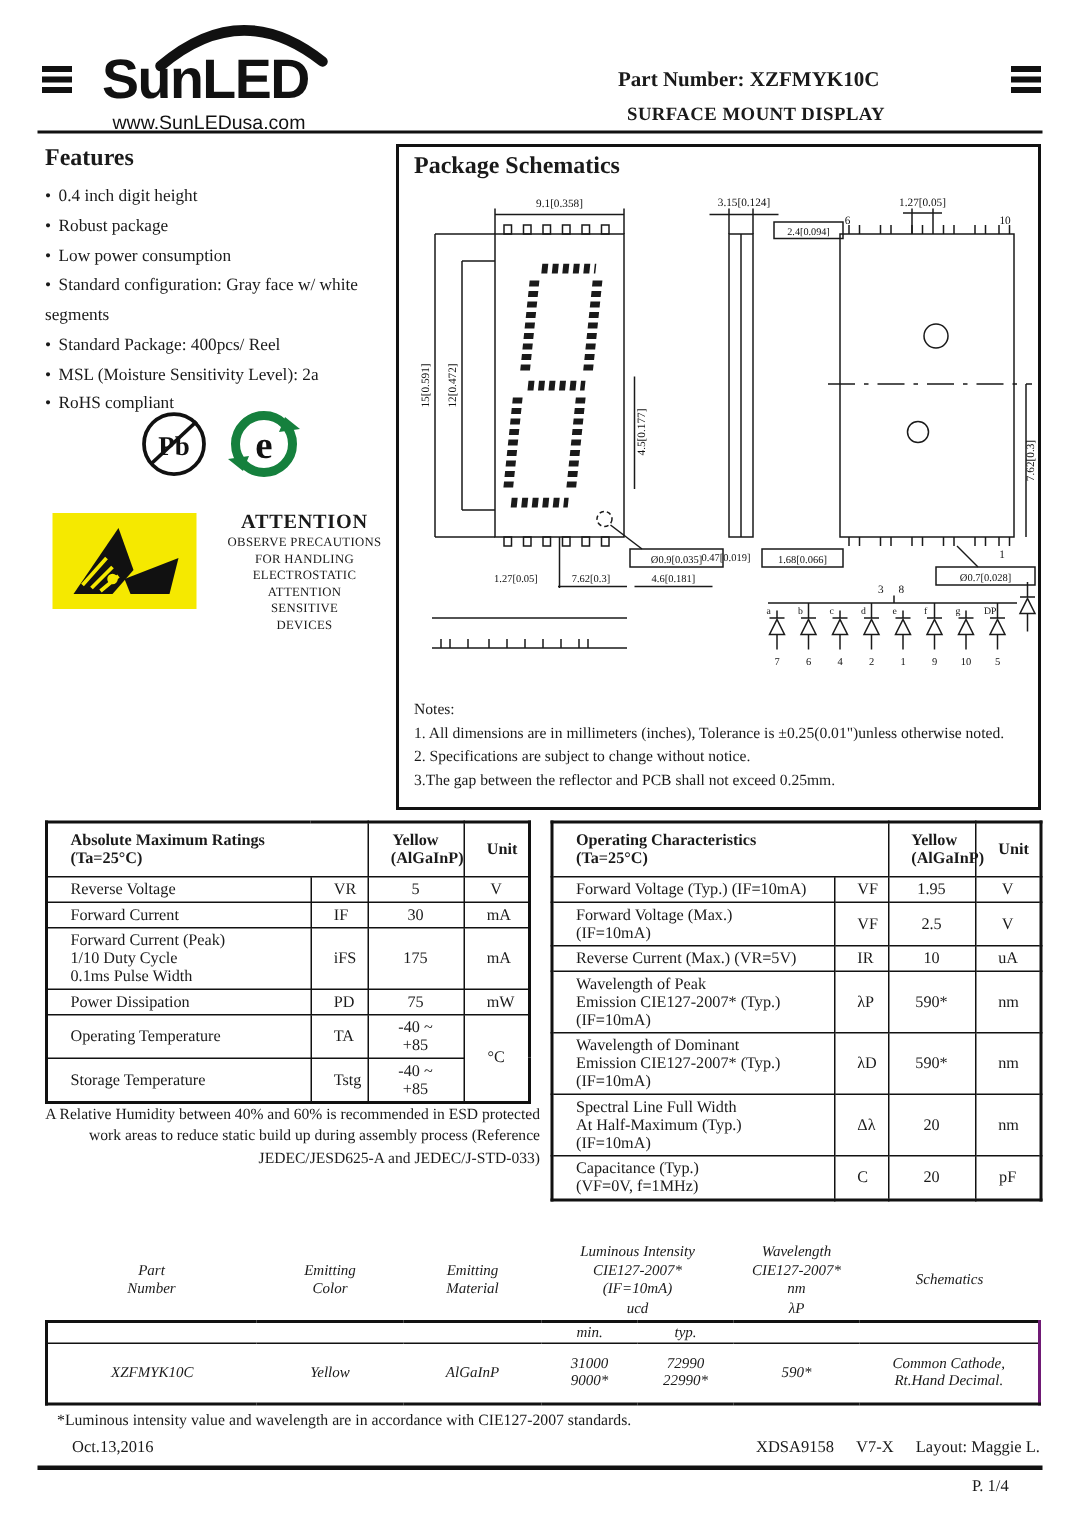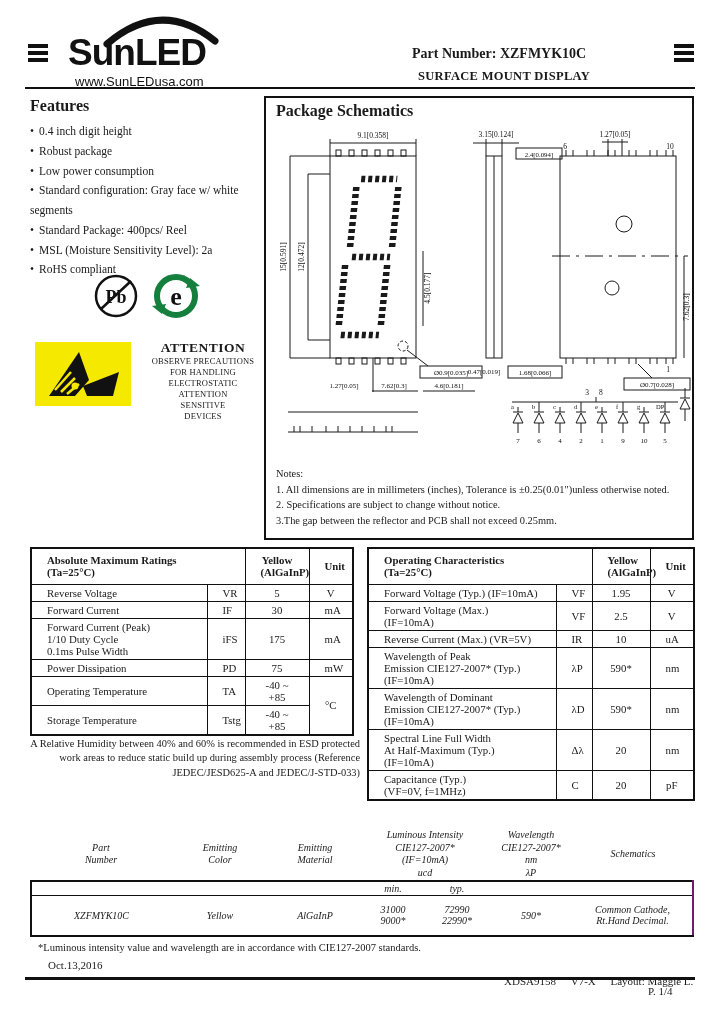--- a/index.html
+++ b/index.html
@@ -465,21 +465,21 @@
 22990*</td>
       <td>590*</td>
       <td class="ml">Common Cathode,
 Rt.Hand Decimal.</td>
     </tr>
   </tbody>
     </table>
 
   <div class="abs footer-note" style="left:38px; top:942px;">*Luminous intensity value and wavelength are in accordance with CIE127-2007 standards.</div>
   <div class="abs footer-small" style="left:48px; top:959px;">Oct.13,2016</div>
-  <div class="abs footer-small" style="left:504px; top:959px;margin-top:16px;">
+  <div class="abs footer-small" style="left:504px; top:959px;">
     <span>XDSA9158</span>
     <span style="margin-left:12px;">V7-X</span>
     <span style="margin-left:12px;">Layout: Maggie L.</span>
   </div>
   <div class="abs header-rule" style="left:25px; top:977px; width:670px; height:3px;"></div>
   <div class="abs footer-small" style="left:648px; top:985px;">P. 1/4</div>
 
 </div>
 
 </body></html>

